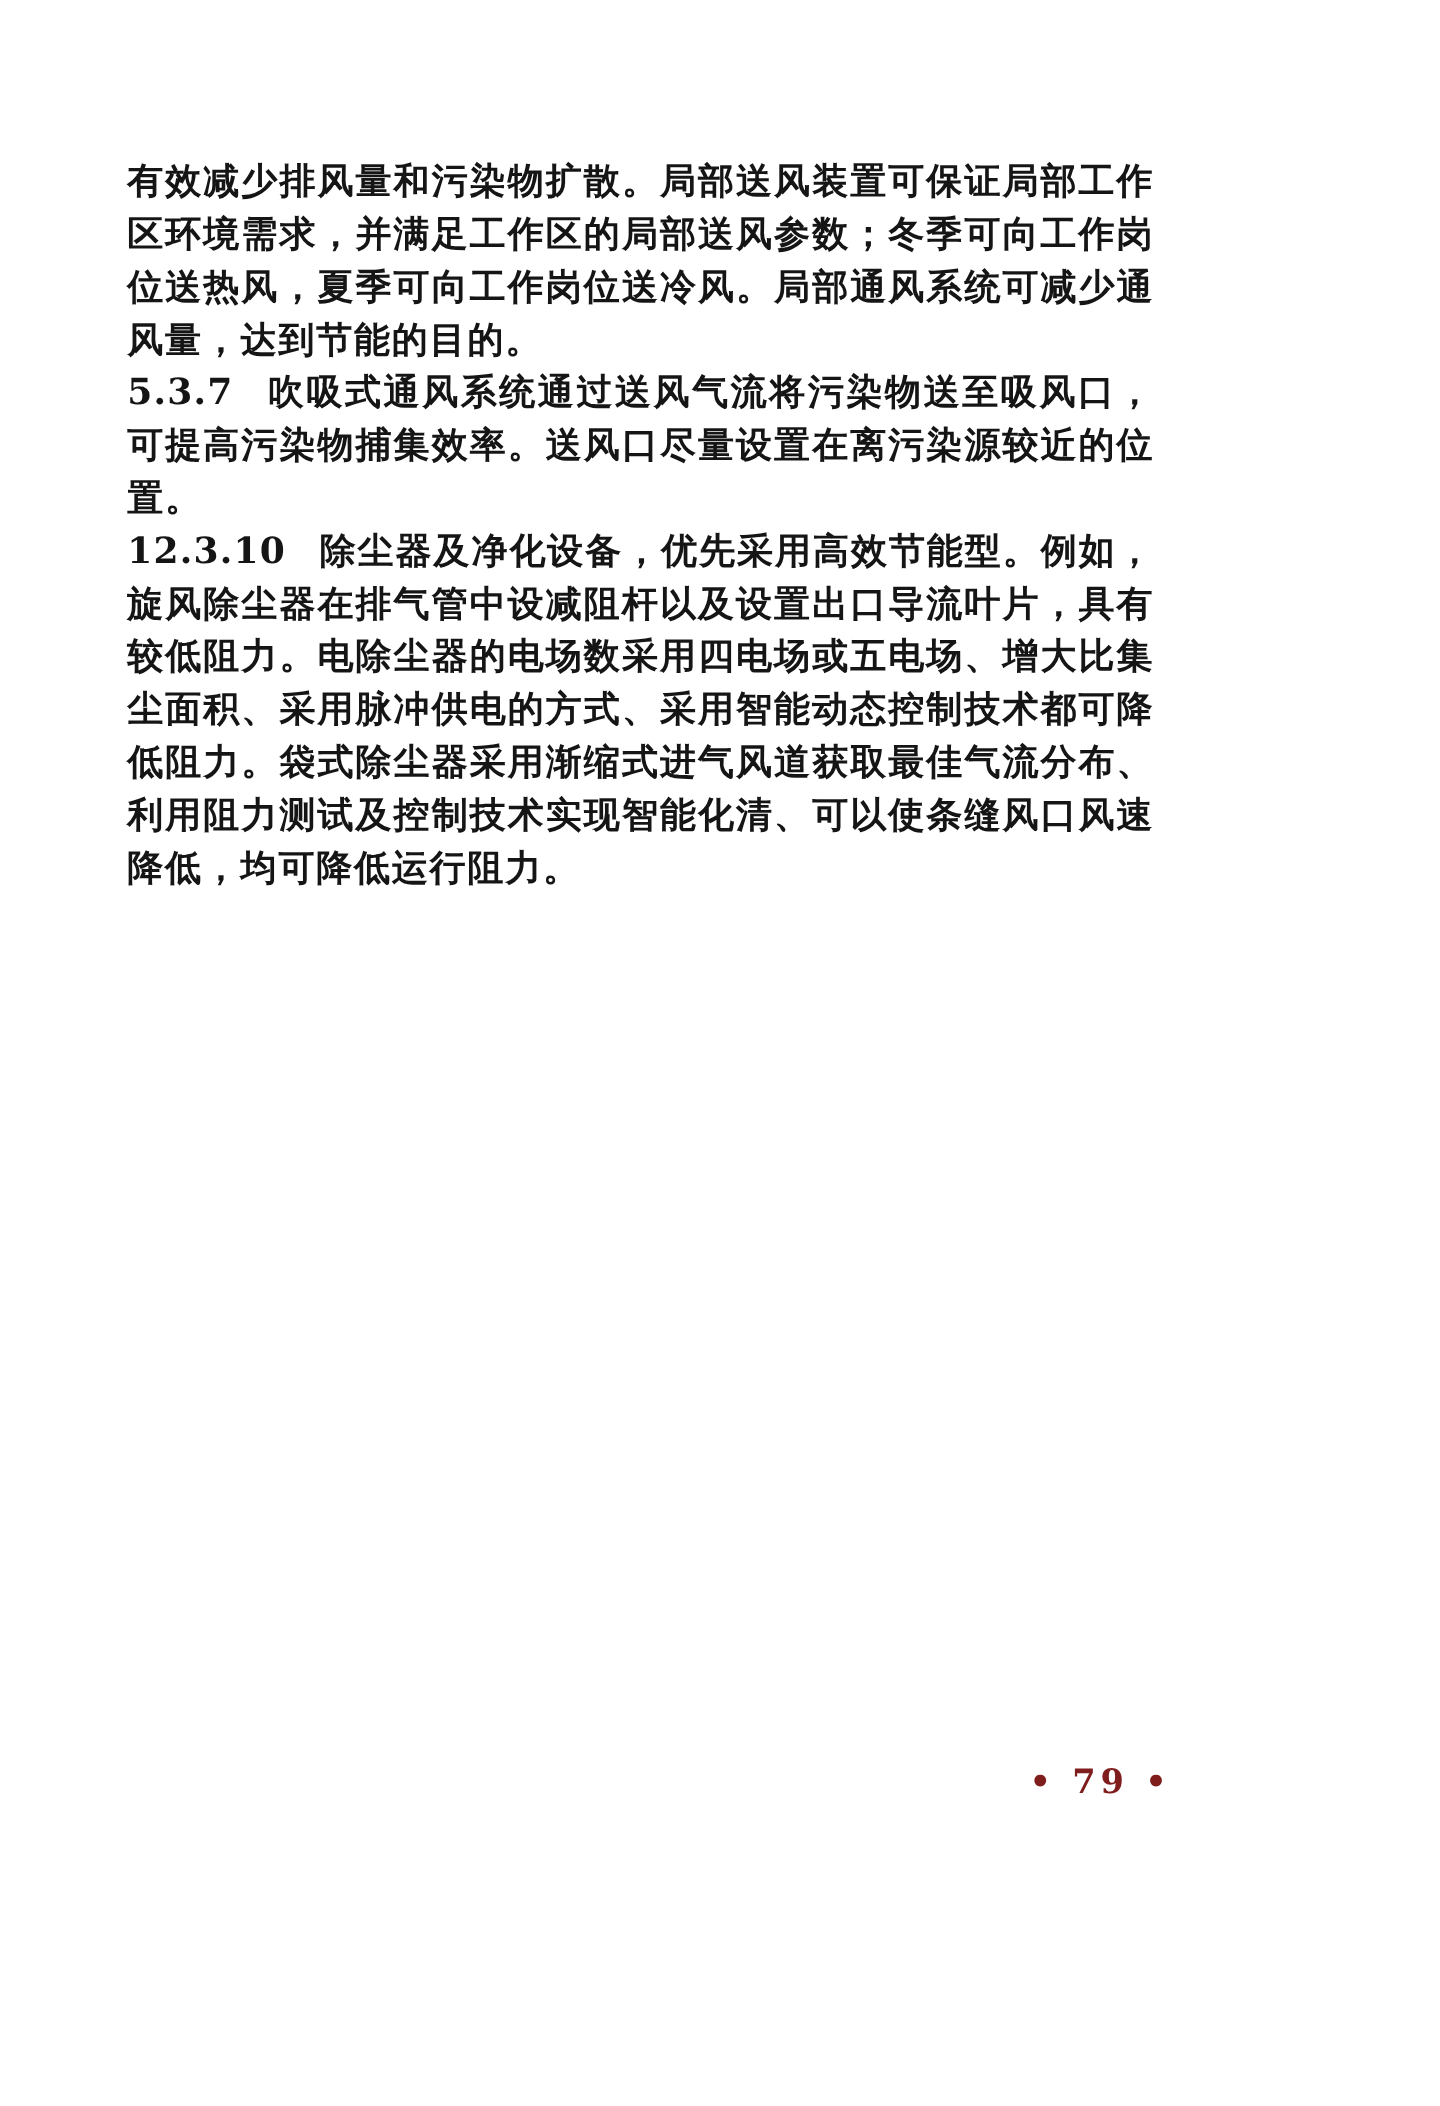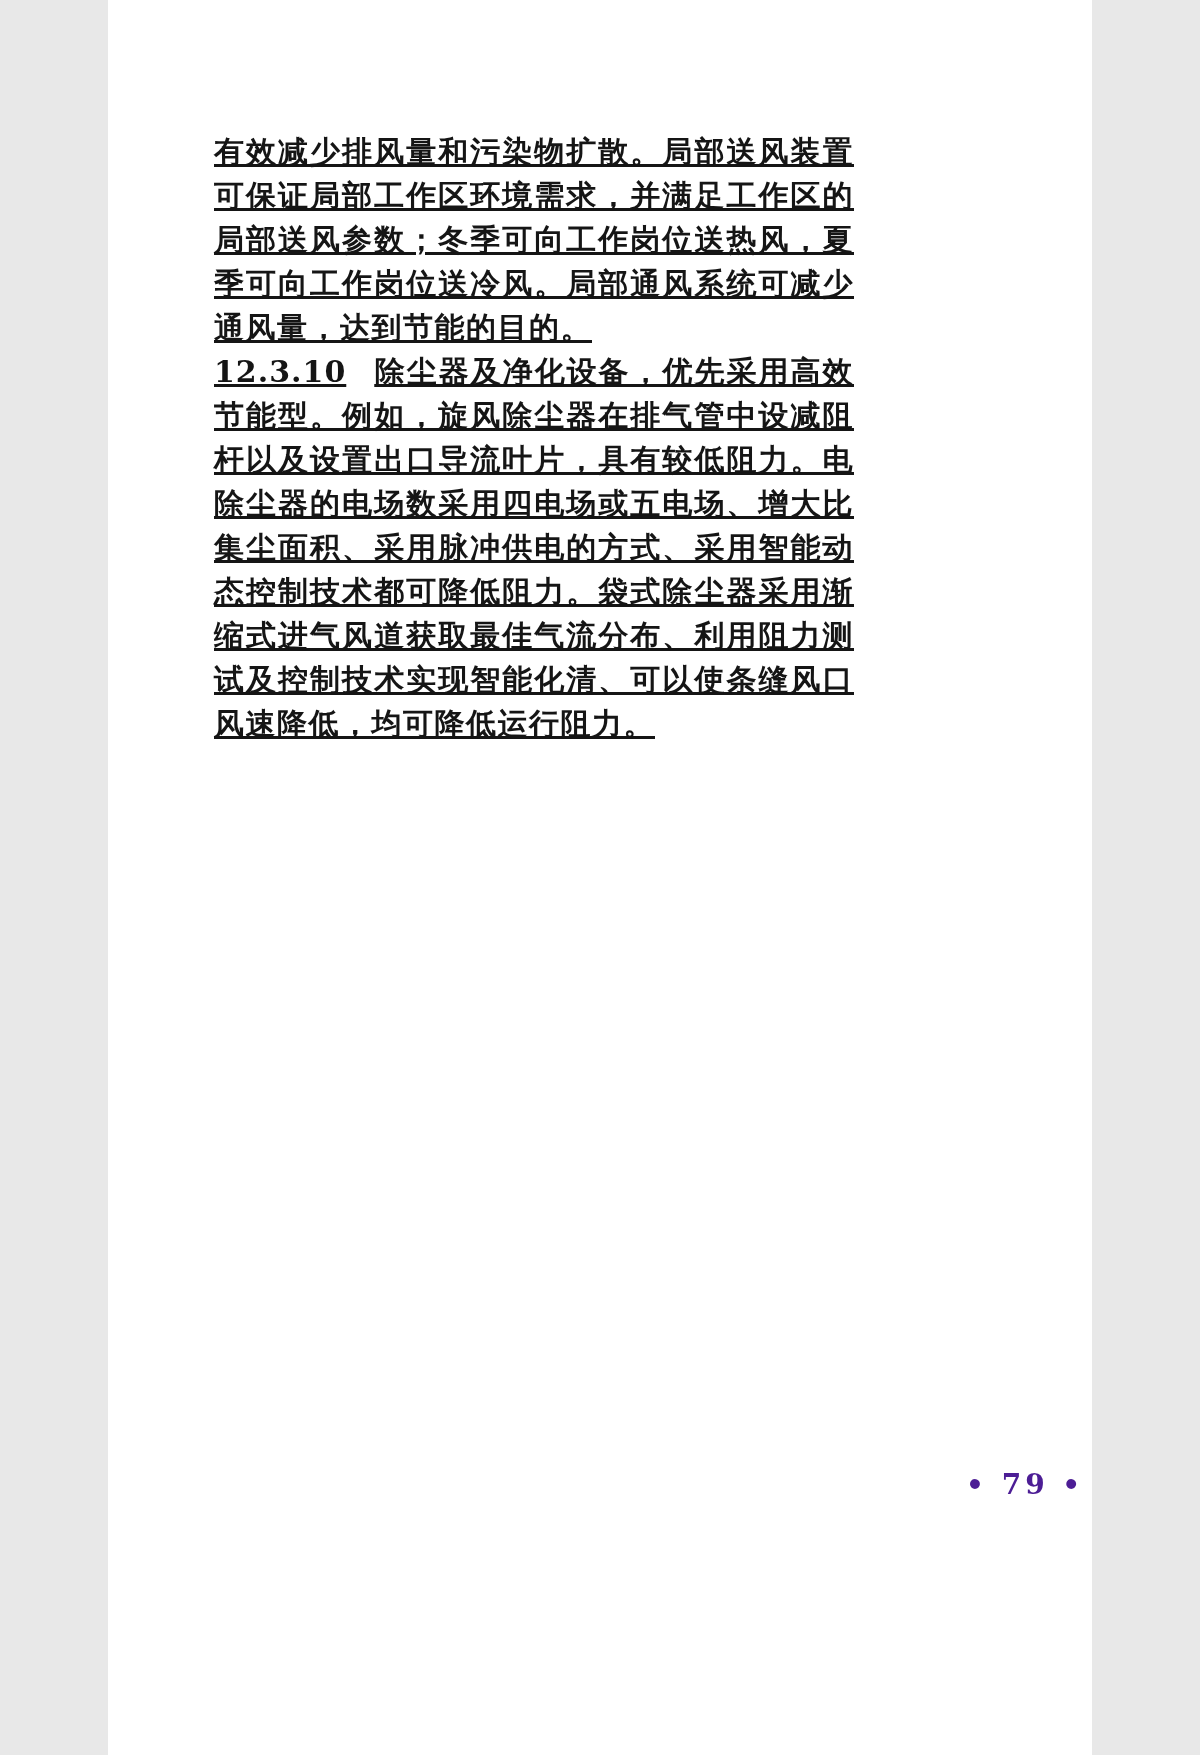--- a/index.html
+++ b/index.html
@@ -2,30 +2,29 @@
 <html><head>
 <meta charset="utf-8">
 <style>
   html, body {
     margin: 0;
     padding: 0;
     background: #e8e8e8;
   }
   .page {
     position: relative;
-    width: 984px;
+    width: 1200px;
     height: 1755px;
     margin: 0 auto;
     background: #ffffff;
     box-sizing: border-box;
     padding: 130px 238px 0 106px;
     font-family: "Liberation Serif", "DejaVu Serif", serif;
     color: #151515;
     overflow: hidden;
-    text-decoration: underline;
   }
   .text-block {
     width: 100%;
   }
   .para {
     margin: 0;
     font-size: 30px;
     line-height: 44px;
     text-align: justify;
     text-justify: inter-ideograph;
@@ -42,35 +41,38 @@
     margin-right: 0;
   }
   .page-number {
     position: absolute;
     left: 858px;
     top: 1468px;
     font-size: 28px;
     letter-spacing: 4px;
     font-weight: 600;
     font-family: "DejaVu Serif", "Liberation Serif", serif;
-    color: #4c1d95;
+    color: #7f1d1d;
   }
 </style>
 </head>
 <body>
 
 <div class="page">
   <div class="text-block">
 
     <p class="para">
       <span class="para-num"></span><span class="para-text">有效减少排风量和污染物扩散。局部送风装置可保证局部工作区环境需求，并满足工作区的局部送风参数；冬季可向工作岗位送热风，夏季可向工作岗位送冷风。局部通风系统可减少通风量，达到节能的目的。</span>
     </p>
 
 
 
+    <p class="para">
+      <span class="para-num">5.3.7</span><span class="para-text">吹吸式通风系统通过送风气流将污染物送至吸风口，可提高污染物捕集效率。送风口尽量设置在离污染源较近的位置。</span>
+    </p>
 
 
 
     <p class="para">
       <span class="para-num">12.3.10</span><span class="para-text">除尘器及净化设备，优先采用高效节能型。例如，旋风除尘器在排气管中设减阻杆以及设置出口导流叶片，具有较低阻力。电除尘器的电场数采用四电场或五电场、增大比集尘面积、采用脉冲供电的方式、采用智能动态控制技术都可降低阻力。袋式除尘器采用渐缩式进气风道获取最佳气流分布、利用阻力测试及控制技术实现智能化清、可以使条缝风口风速降低，均可降低运行阻力。</span>
     </p>
 
 
   </div>
 

